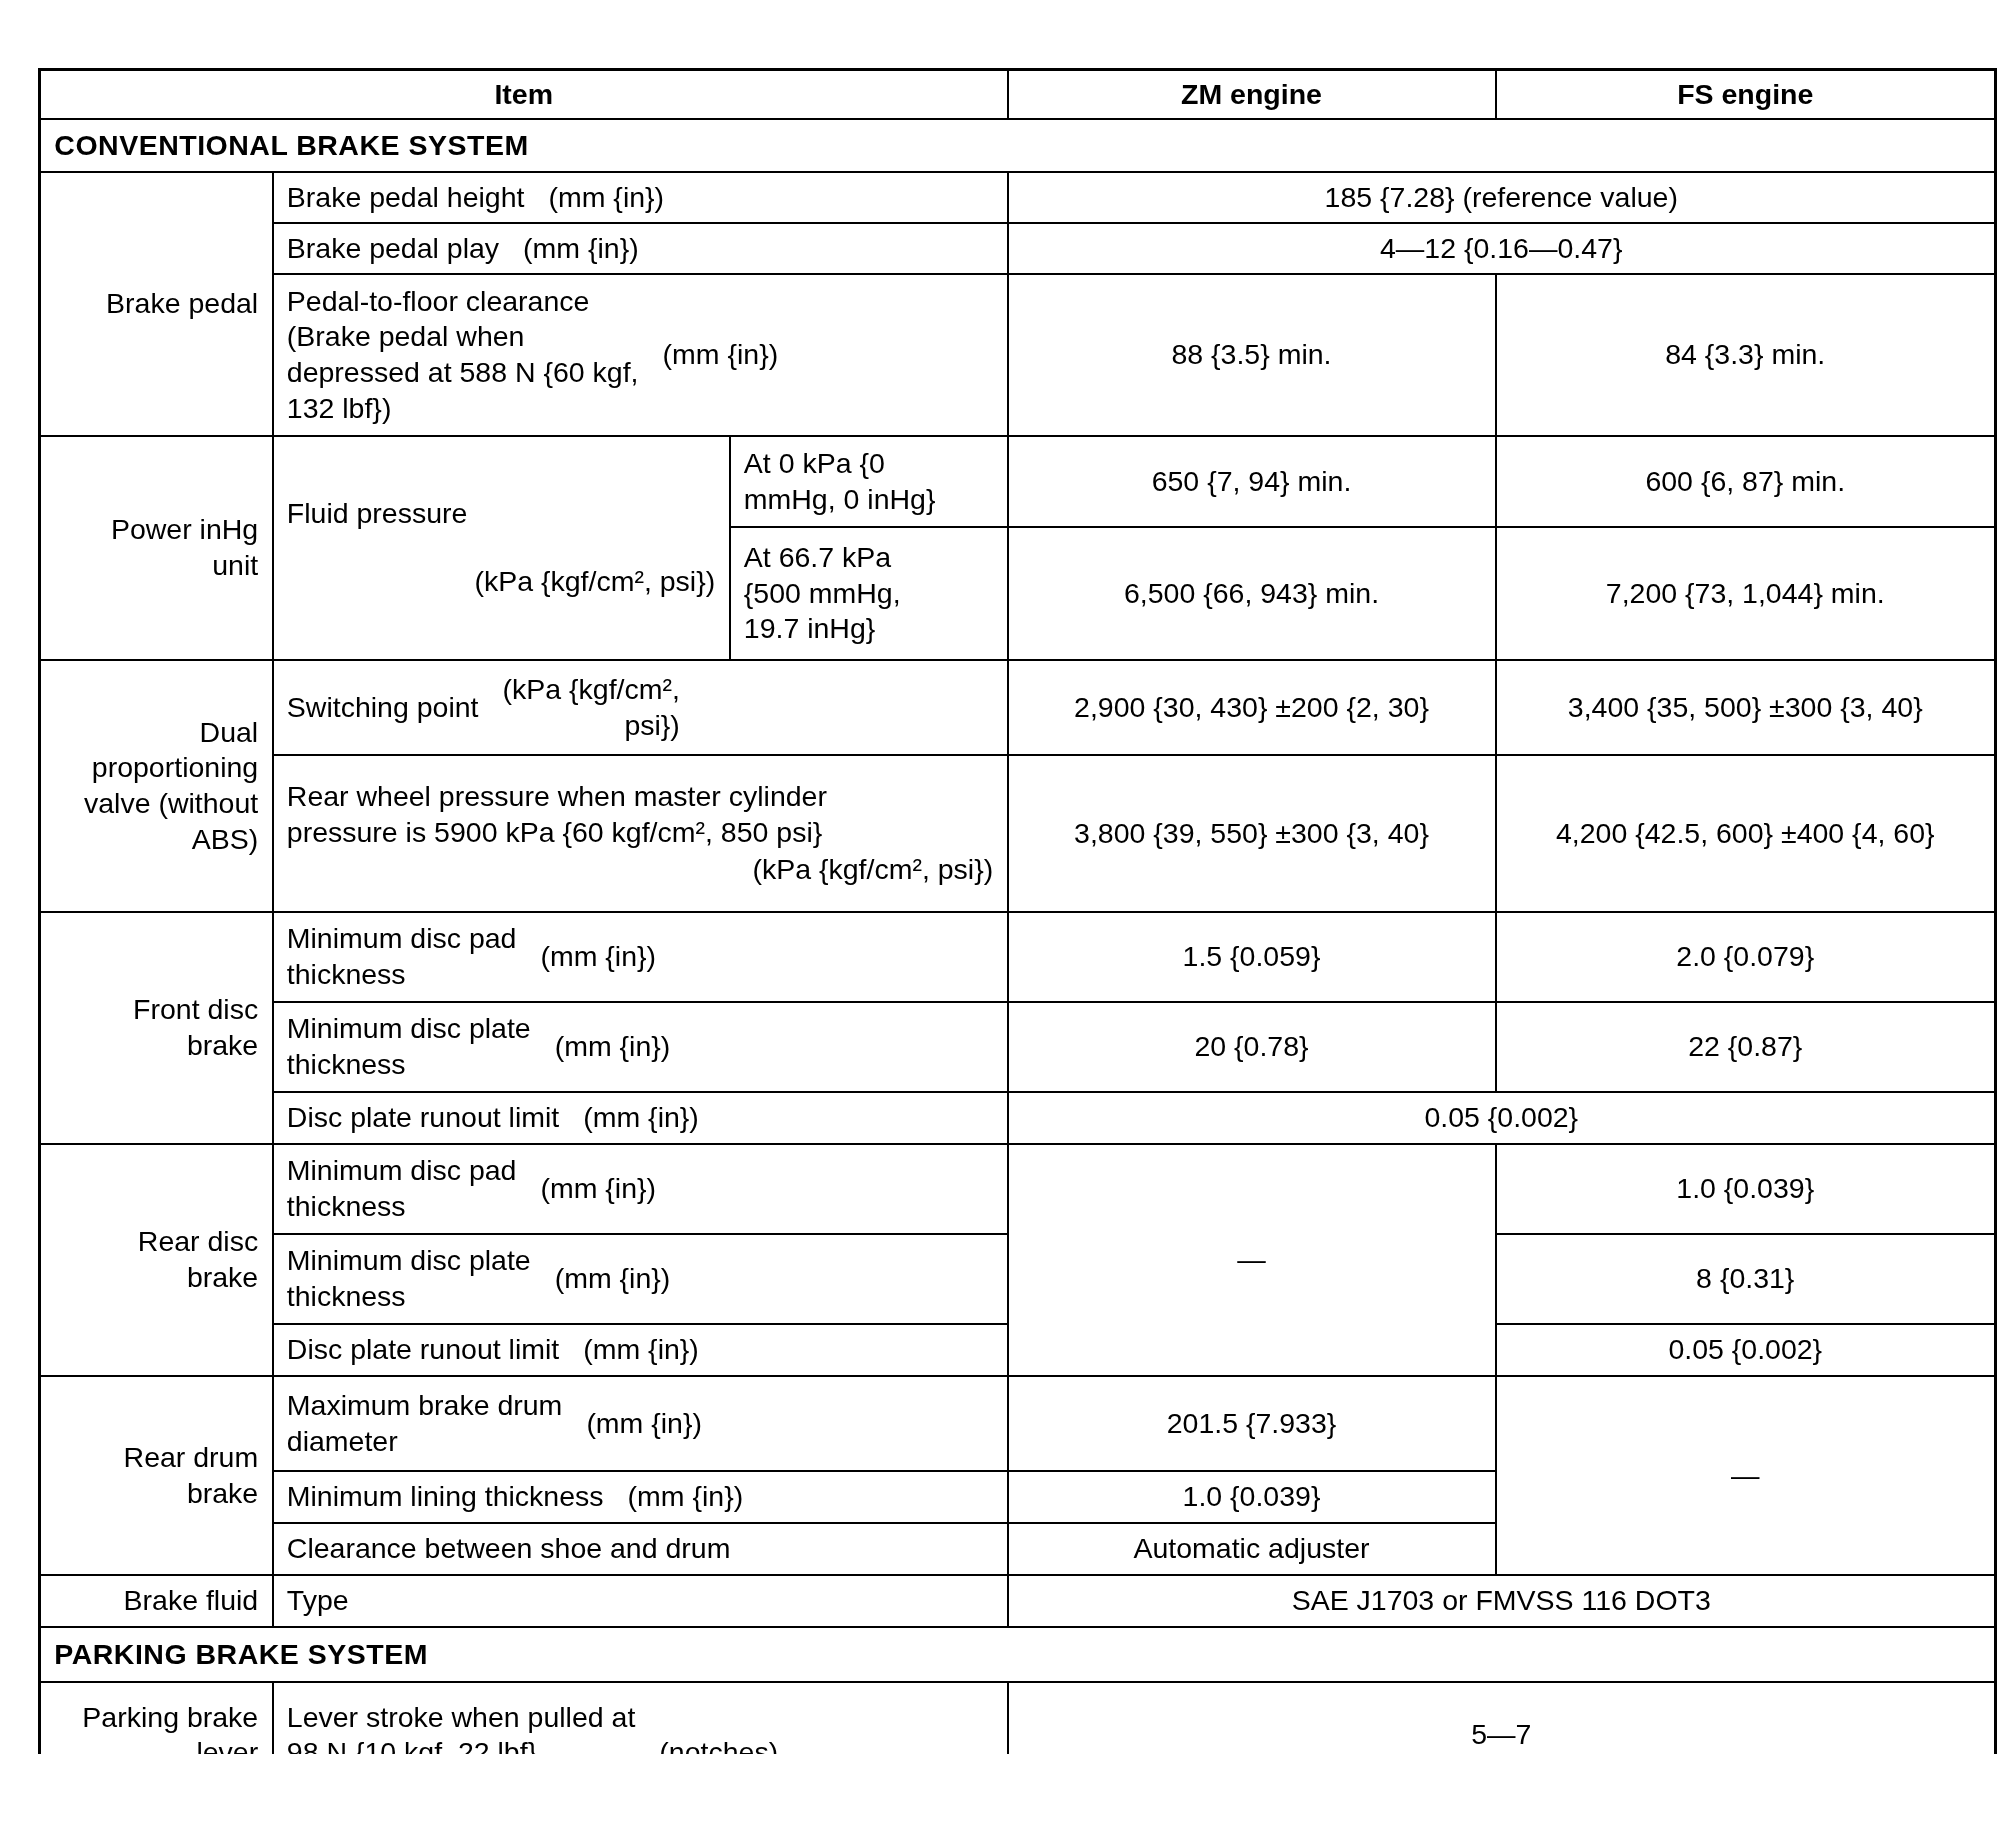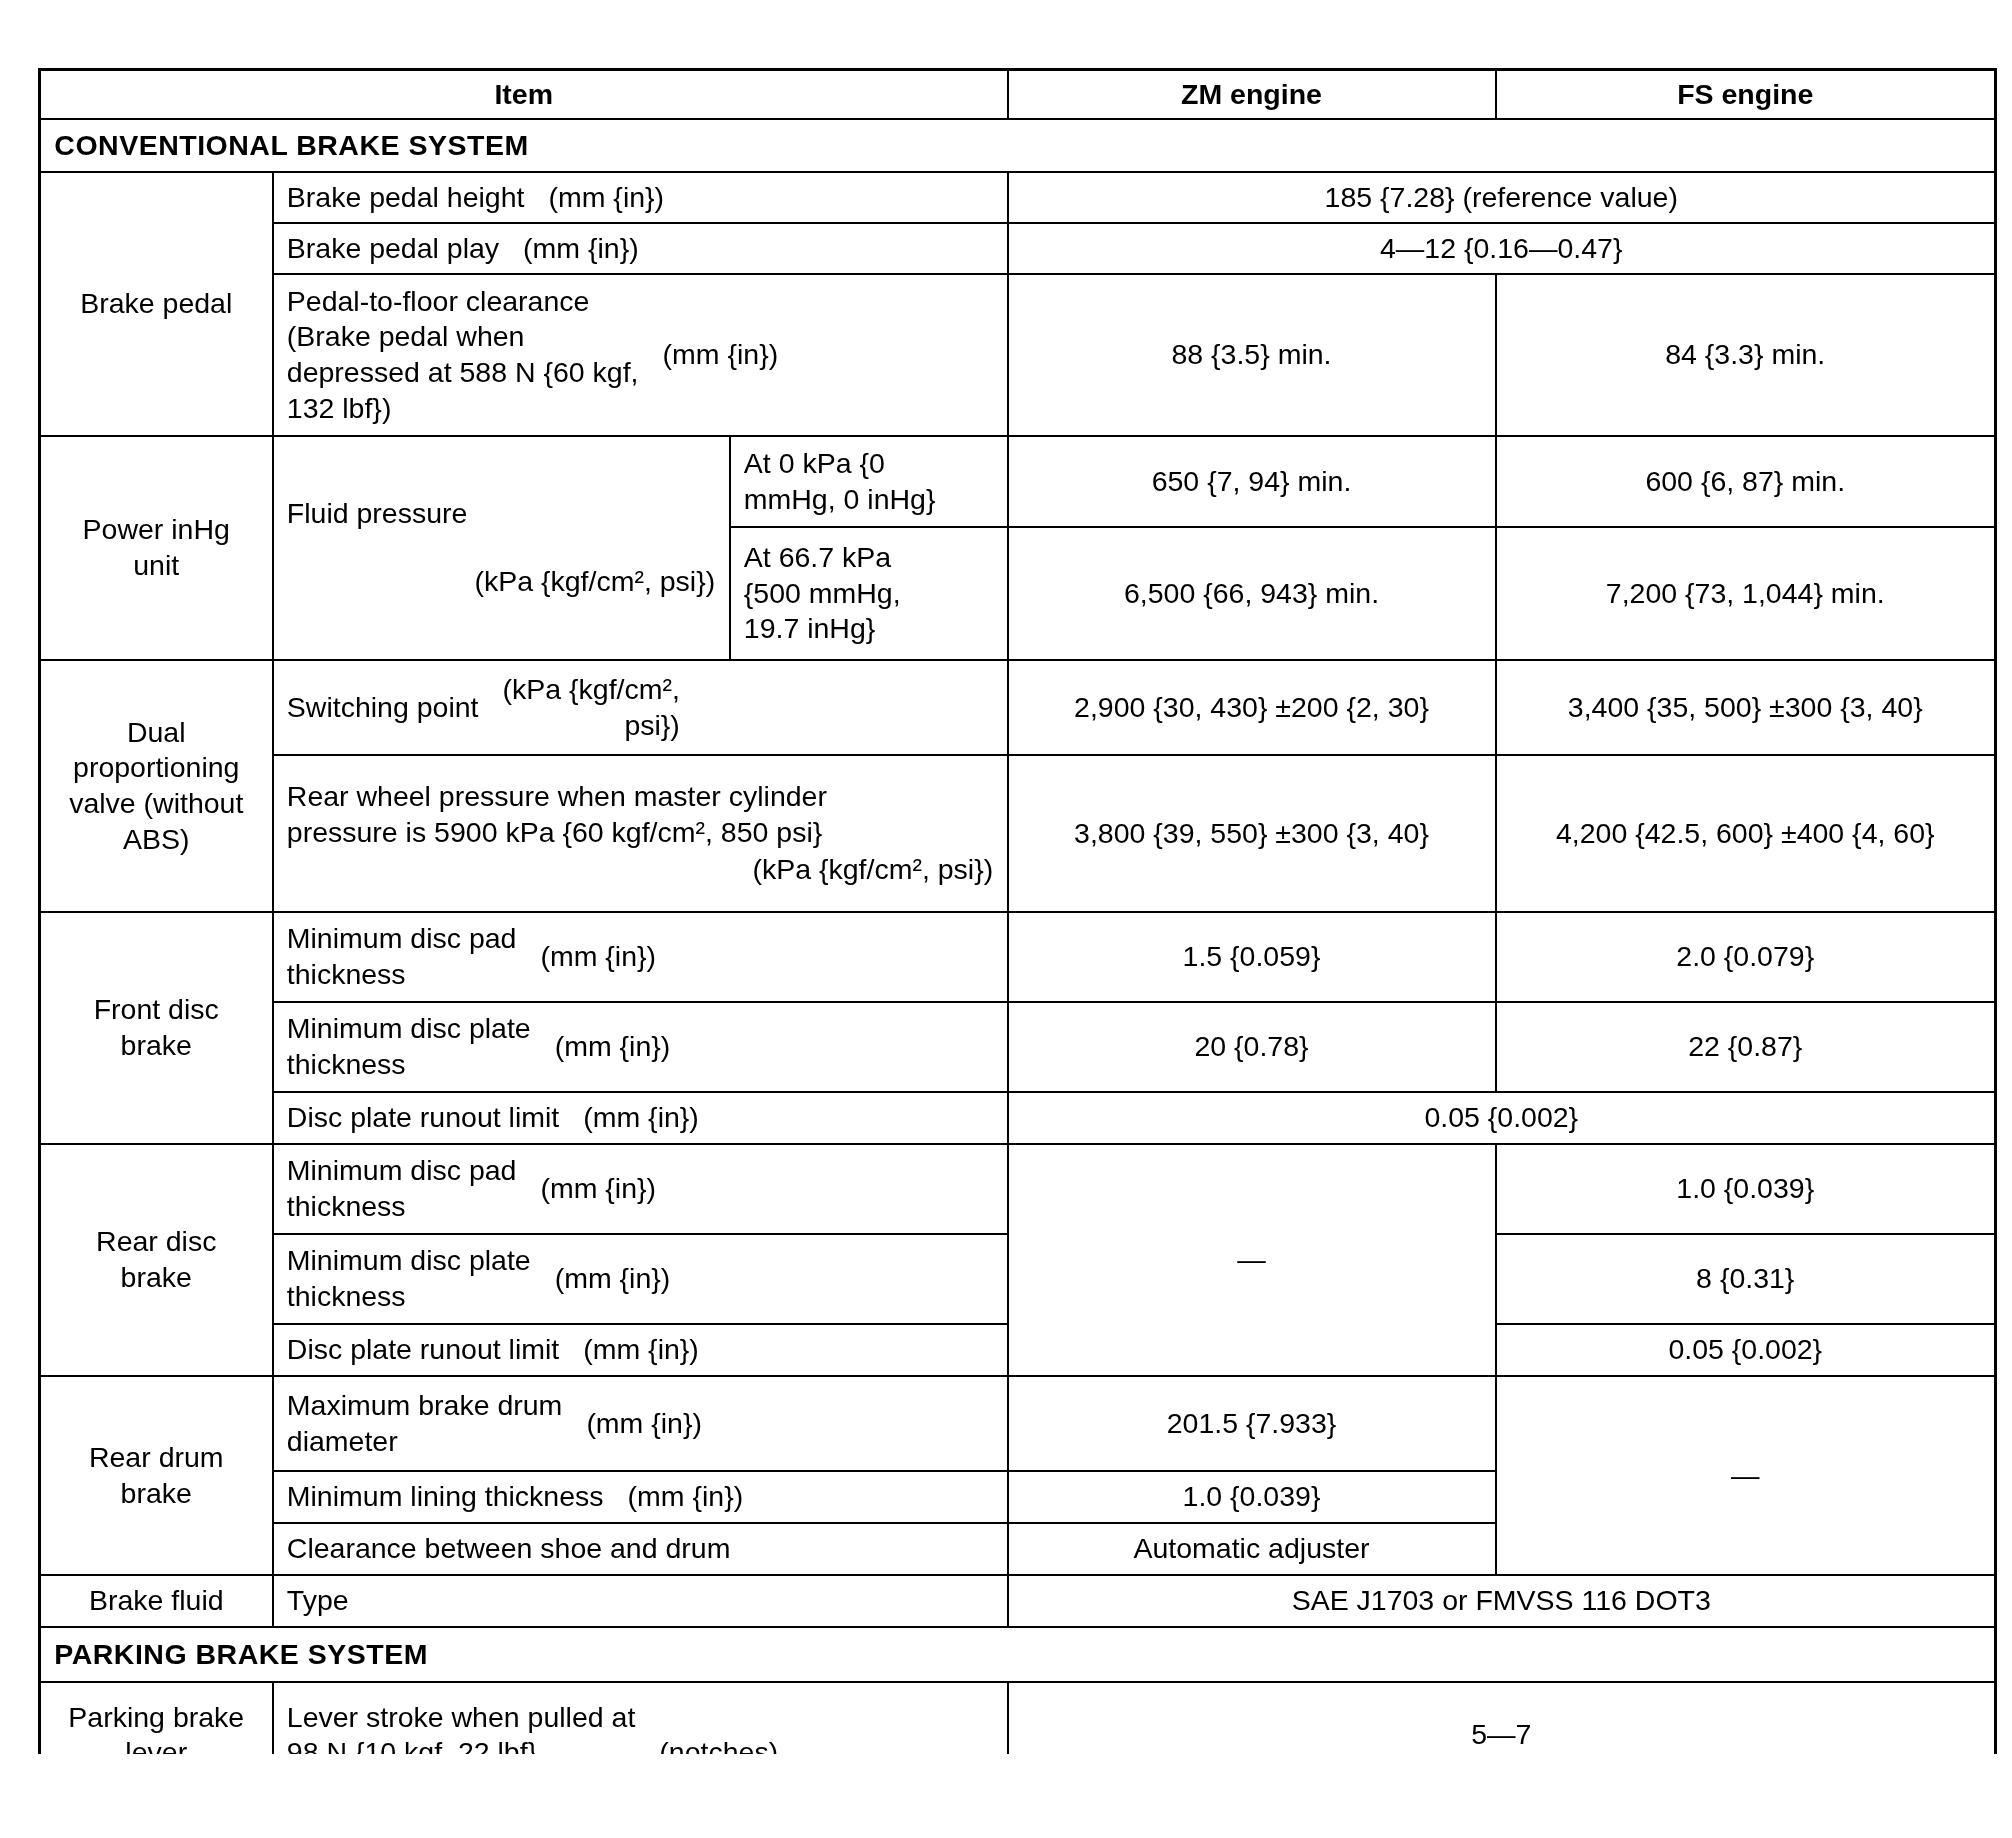--- a/index.html
+++ b/index.html
@@ -49,21 +49,21 @@
     font-size: 30px;
     text-align: center;
   }
   td.sec {
     font-weight: bold;
     font-size: 33px;
     text-align: left;
     padding-left: 7.6px;
     letter-spacing: 0.5px;
   }
-  td.cat { text-align: center; }
+  td.cat { text-align: right; }
   .pre { white-space: pre-line; }
   td.val { text-align: center; }
   .flexrow {
     display: flex;
     justify-content: flex-start;
     align-items: center;
     gap: 24px;
   }
   .flexrow.bottom { align-items: flex-end; }
   .lbl { text-align: left; }

